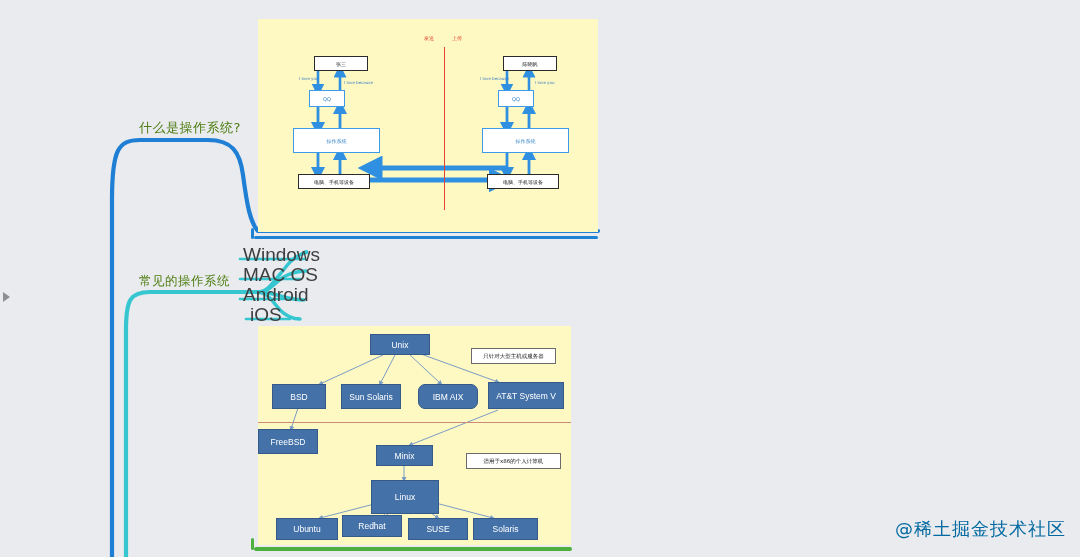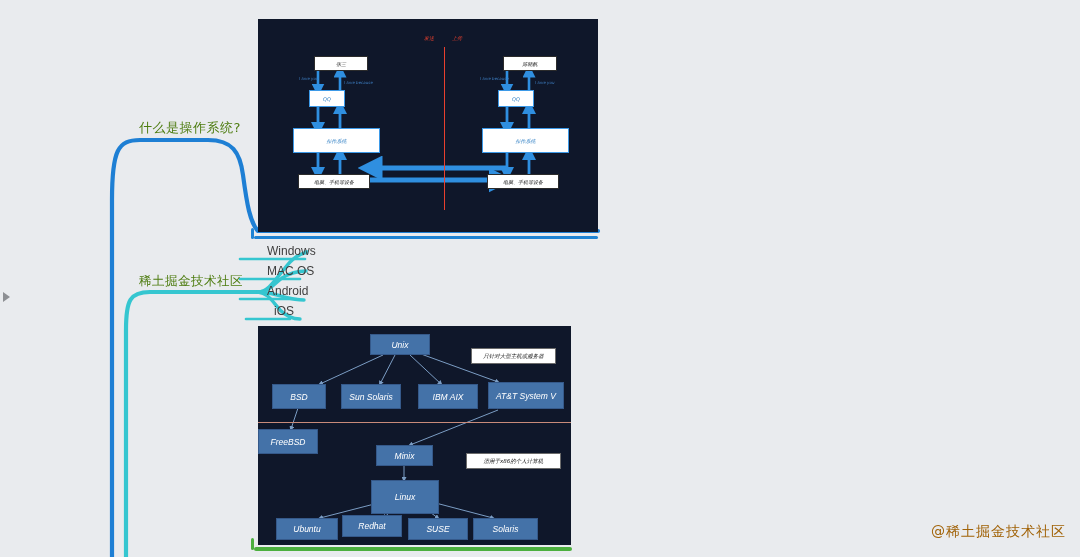--- a/index.html
+++ b/index.html
@@ -10,38 +10,37 @@
   }
   
   #mindmap{position:absolute;left:0;top:0;width:1080px;height:557px;}
   .mm-label{
     position:absolute;color:#4d7c0f;white-space:nowrap;
     font-family:"DejaVu Sans","Liberation Sans",sans-serif;
   }
   .mm-label.root-a{left:139px;top:119px;font-size:13px;letter-spacing:.5px;}
   .mm-label.root-b{left:139px;top:273px;font-size:12.5px;letter-spacing:.5px;}
   .mm-leaf{
-    position:absolute;font-size:12px;color:#3d3d3d;white-space:nowrap;
+    position:absolute;font-size:19px;color:#3d3d3d;white-space:nowrap;
     font-family:"Liberation Sans","DejaVu Sans",sans-serif;
-    margin-left:24px;
   }
   .leaf-0{left:243px;top:244px;}
   .leaf-1{left:243px;top:264px;}
   .leaf-2{left:243px;top:284px;}
   .leaf-3{left:250px;top:304px;}
 
   
   #collapse-arrow{
     position:absolute;left:3px;top:292px;width:0;height:0;
     border-top:5px solid transparent;border-bottom:5px solid transparent;
     border-left:7px solid #8d8f93;
   }
 
   
-  .card{position:absolute;background:#0f172a;font-style:italic;}
+  .card{position:absolute;background:#fef9c3;}
   #card-os{left:258px;top:19px;width:340px;height:213px;}
   #card-os .card-underline{
     position:absolute;left:-4px;bottom:-7px;width:344px;height:3px;
     background:#1e83d4;border-radius:2px;
   }
   #card-os .card-underline:after{
     content:"";position:absolute;left:-3px;top:-8px;width:3px;height:11px;
     background:#1e83d4;border-radius:2px;
   }
   #card-unix{left:258px;top:326px;width:313px;height:219px;}
@@ -85,21 +84,21 @@
     position:absolute;box-sizing:border-box;background:#ffffff;
     border:1px solid #6b6b6b;display:flex;align-items:center;
     justify-content:center;color:#222;font-size:5.5px;white-space:nowrap;
     font-family:"DejaVu Sans","Liberation Sans",sans-serif;
   }
   .hrule{position:absolute;height:1px;background:#c98b7a;}
 
   
   #watermark{
     position:absolute;right:14px;bottom:16px;
-    font-size:14px;color:#a16207;letter-spacing:1px;white-space:nowrap;
+    font-size:18px;color:#0369a1;letter-spacing:1px;white-space:nowrap;
     font-family:"DejaVu Sans","Liberation Sans",sans-serif;
   }
 </style>
 </head>
 <body style="background: rgb(233, 235, 238);">
 
 <svg id="mindmap" viewBox="0 0 1080 557" xmlns="http://www.w3.org/2000/svg">
 
   <path d="M112 557 L112 200 C112 150 118 140 140 140 L208 140 C232 140 240 152 243 175 C247 205 250 222 258 231 L598 231" fill="none" stroke="#1e7fd4" stroke-width="4.2" stroke-linecap="round"></path>
 
@@ -114,21 +113,21 @@
 
   <line x1="240" y1="259" x2="305" y2="259" stroke="#35c6d0" stroke-width="2.6" stroke-linecap="round"></line>
   <line x1="240" y1="279" x2="300" y2="279" stroke="#35c6d0" stroke-width="2.6" stroke-linecap="round"></line>
   <line x1="240" y1="299" x2="296" y2="299" stroke="#35c6d0" stroke-width="2.6" stroke-linecap="round"></line>
   <line x1="246" y1="319" x2="290" y2="319" stroke="#35c6d0" stroke-width="2.6" stroke-linecap="round"></line>
 </svg>
 
 <div id="collapse-arrow"></div>
 
 <div class="mm-label root-a">什么是操作系统?</div>
-<div class="mm-label root-b">稀土掘金技术社区</div>
+<div class="mm-label root-b">常见的操作系统</div>
 
 <div class="mm-leaf leaf-0">Windows</div>
 <div class="mm-leaf leaf-1">MAC OS</div>
 <div class="mm-leaf leaf-2">Android</div>
 <div class="mm-leaf leaf-3">iOS</div>
 
 <div class="card" id="card-os">
   <div class="card-underline"></div>
 
   <svg width="340" height="213" style="position:absolute;left:0;top:0;" xmlns="http://www.w3.org/2000/svg">
@@ -204,21 +203,21 @@
     <line x1="158" y1="176" x2="180" y2="192" stroke="#7b9dc4" stroke-width="1" marker-end="url(#ua)"></line>
     <line x1="170" y1="175" x2="235" y2="192" stroke="#7b9dc4" stroke-width="1" marker-end="url(#ua)"></line>
   </svg>
 
   <div class="hrule" style="left:0px;top:96px;width:313px;"></div>
 
   <div class="ubox" style="left:112px;top:8px;width:60px;height:21px;">Unix</div>
 
   <div class="ubox" style="left:14px;top:58px;width:54px;height:25px;">BSD</div>
   <div class="ubox" style="left:83px;top:58px;width:60px;height:25px;">Sun Solaris</div>
-  <div class="ubox" style="left:160px;top:58px;width:60px;height:25px;">IBM AIX</div>
+  <div class="ubox" style="left:160px;top:58px;width:60px;height:25px;border-radius:7px;">IBM AIX</div>
   <div class="ubox" style="left:230px;top:56px;width:76px;height:27px;">AT&amp;T System V</div>
 
   <div class="ubox" style="left:0px;top:103px;width:60px;height:25px;">FreeBSD</div>
   <div class="ubox" style="left:118px;top:119px;width:57px;height:21px;">Minix</div>
   <div class="ubox" style="left:113px;top:154px;width:68px;height:34px;">Linux</div>
 
   <div class="ubox" style="left:18px;top:192px;width:62px;height:22px;">Ubuntu</div>
   <div class="ubox" style="left:84px;top:189px;width:60px;height:22px;">Redhat</div>
   <div class="ubox" style="left:150px;top:192px;width:60px;height:22px;">SUSE</div>
   <div class="ubox" style="left:215px;top:192px;width:65px;height:22px;">Solaris</div>

